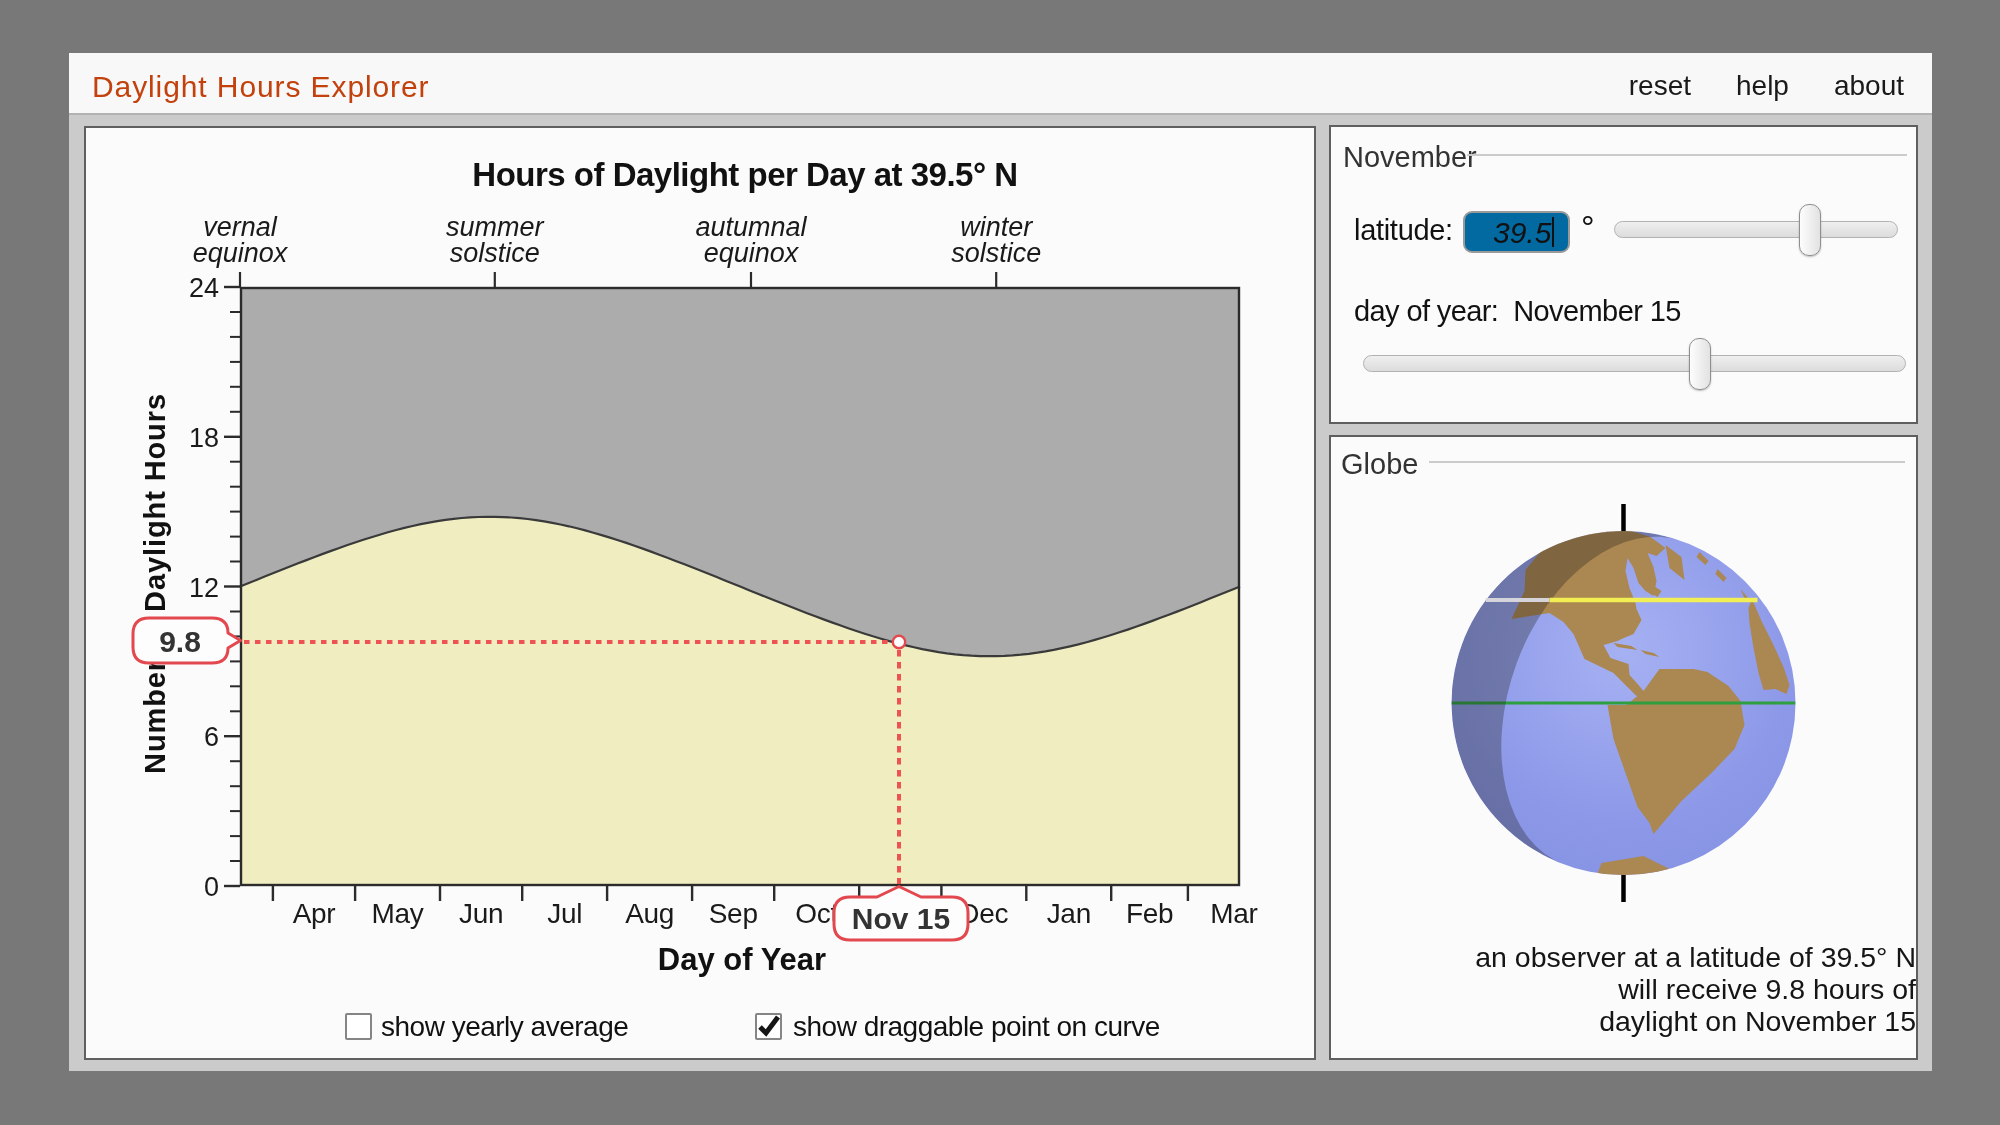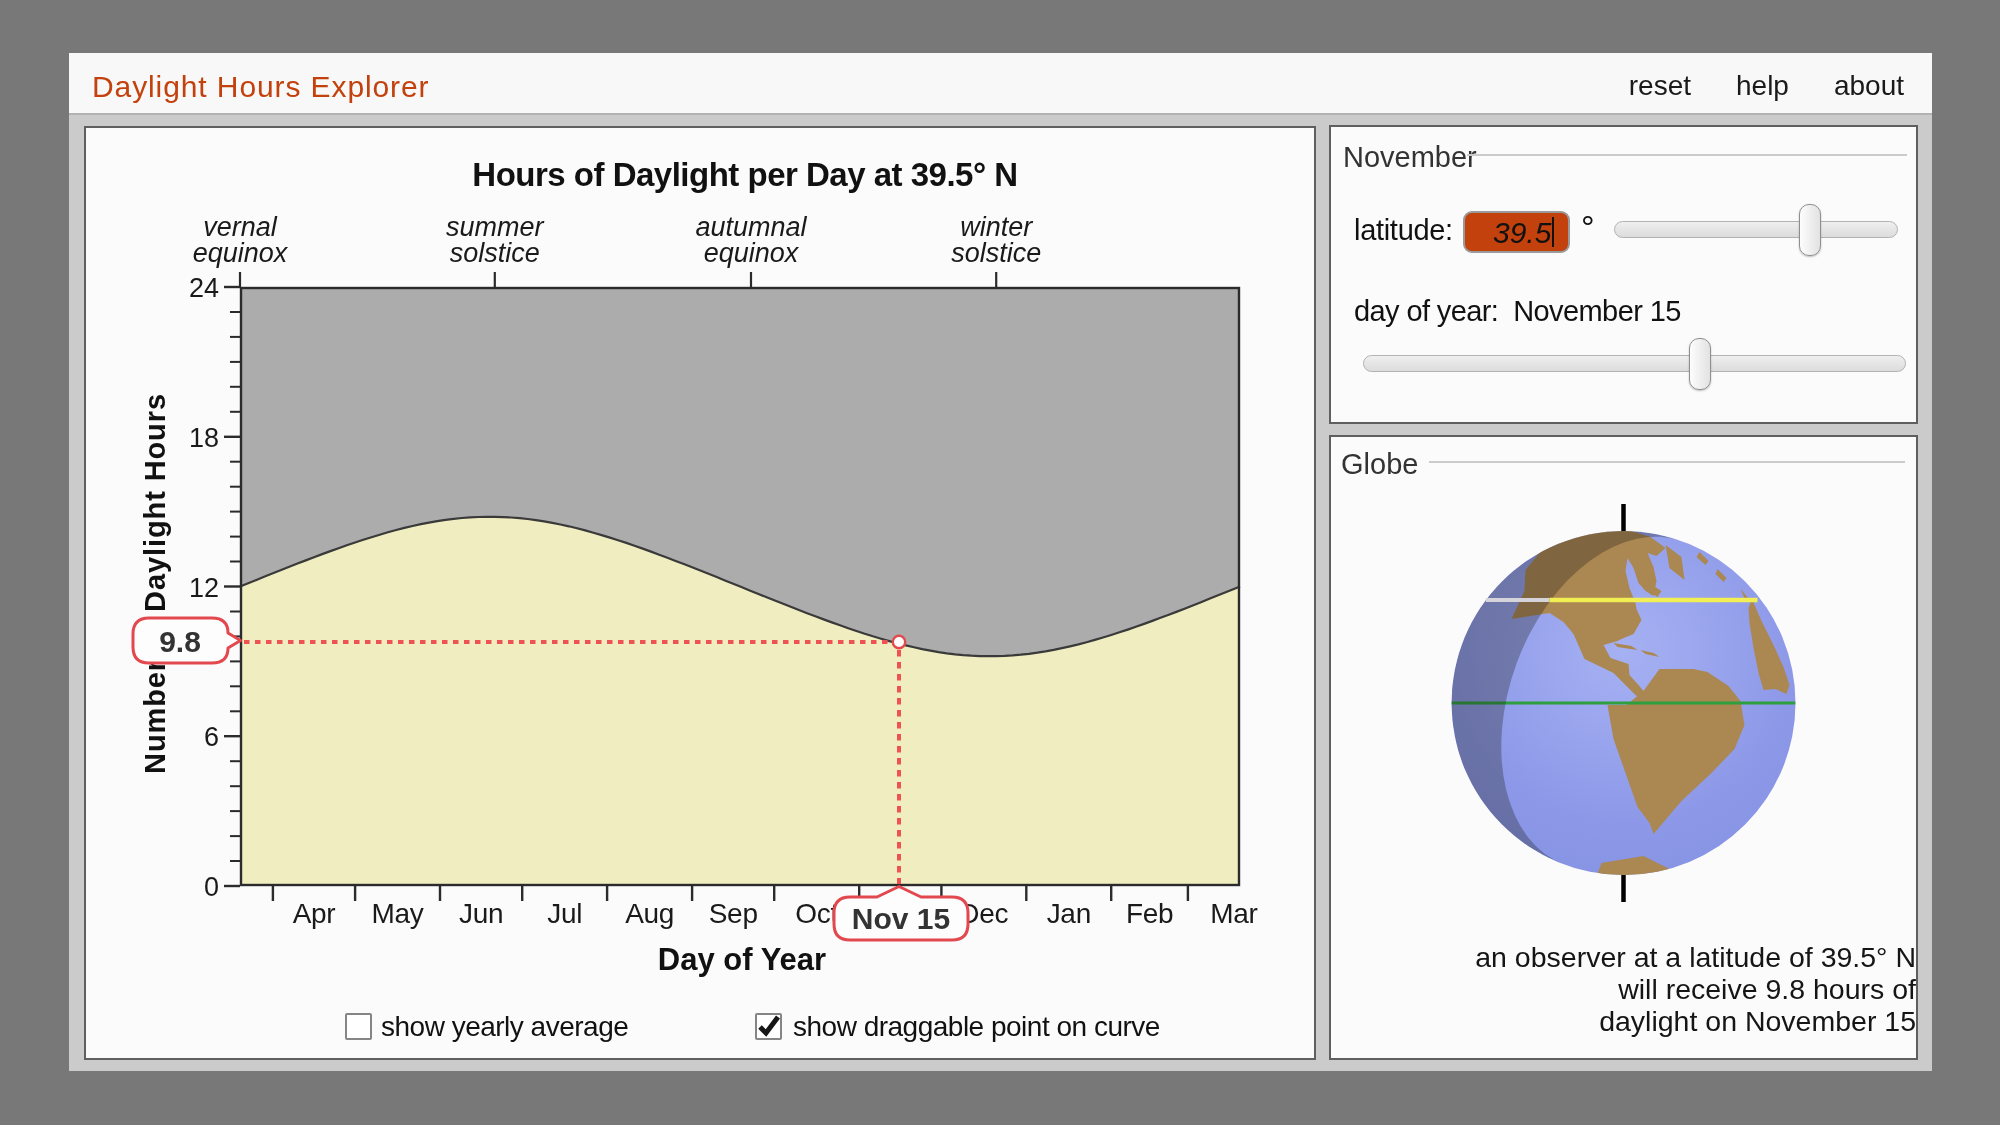--- a/index.html
+++ b/index.html
@@ -8,21 +8,21 @@
 #hdr .links span{margin-left:45px;}
 .panel{position:absolute;background:#fbfbfb;border:2px solid #5f5f5f;}
 #chartp{left:15px;top:73px;width:1228px;height:930px;}
 #setp{left:1260px;top:72px;width:585px;height:295px;}
 #globep{left:1260px;top:382px;width:585px;height:621px;}
 svg{position:absolute;left:0;top:0;}
 .ml{font-size:28px;fill:#1a1a1a;letter-spacing:-0.3px;} .yl{font-size:27px;fill:#1a1a1a;}
 .leg{position:absolute;font-size:29px;color:#333;}
 .legline{position:absolute;height:2px;background:#cbcbcb;}
 .lab{position:absolute;font-size:29px;color:#111;letter-spacing:-0.3px;} .cblab{position:absolute;font-size:28px;color:#111;letter-spacing:-0.5px;}
-#latinput{position:absolute;left:1463px;top:211px;width:103px;height:38px;background:#c2410c;border:2px solid #9a9a9a;border-radius:9px;}
+#latinput{position:absolute;left:1463px;top:211px;width:103px;height:38px;background:#0369a1;border:2px solid #9a9a9a;border-radius:9px;}
 #latinput .v{position:absolute;left:28px;top:3px;font-size:30px;font-style:italic;color:#111;}
 #latinput .caret{position:absolute;left:87px;top:4px;width:2px;height:30px;background:#111;}
 .track{position:absolute;height:15px;border:1px solid #b2b2b2;border-radius:9px;background:linear-gradient(#efefef,#dcdcdc);}
 .handle{position:absolute;width:20px;height:50px;border:1px solid #8f8f8f;border-radius:10px;background:linear-gradient(90deg,#fdfdfd,#e2e2e2);box-shadow:0 1px 2px rgba(0,0,0,0.25);}
 .cb{position:absolute;width:23px;height:23px;background:#fff;border:2.5px solid #858585;border-radius:2px;}
 .gtext{position:absolute;font-size:28.5px;color:#151515;text-align:right;width:585px;line-height:32px;}
 </style></head><body>
 <div id="win">
 <div id="hdr">
       <span class="t">Daylight Hours Explorer</span>

